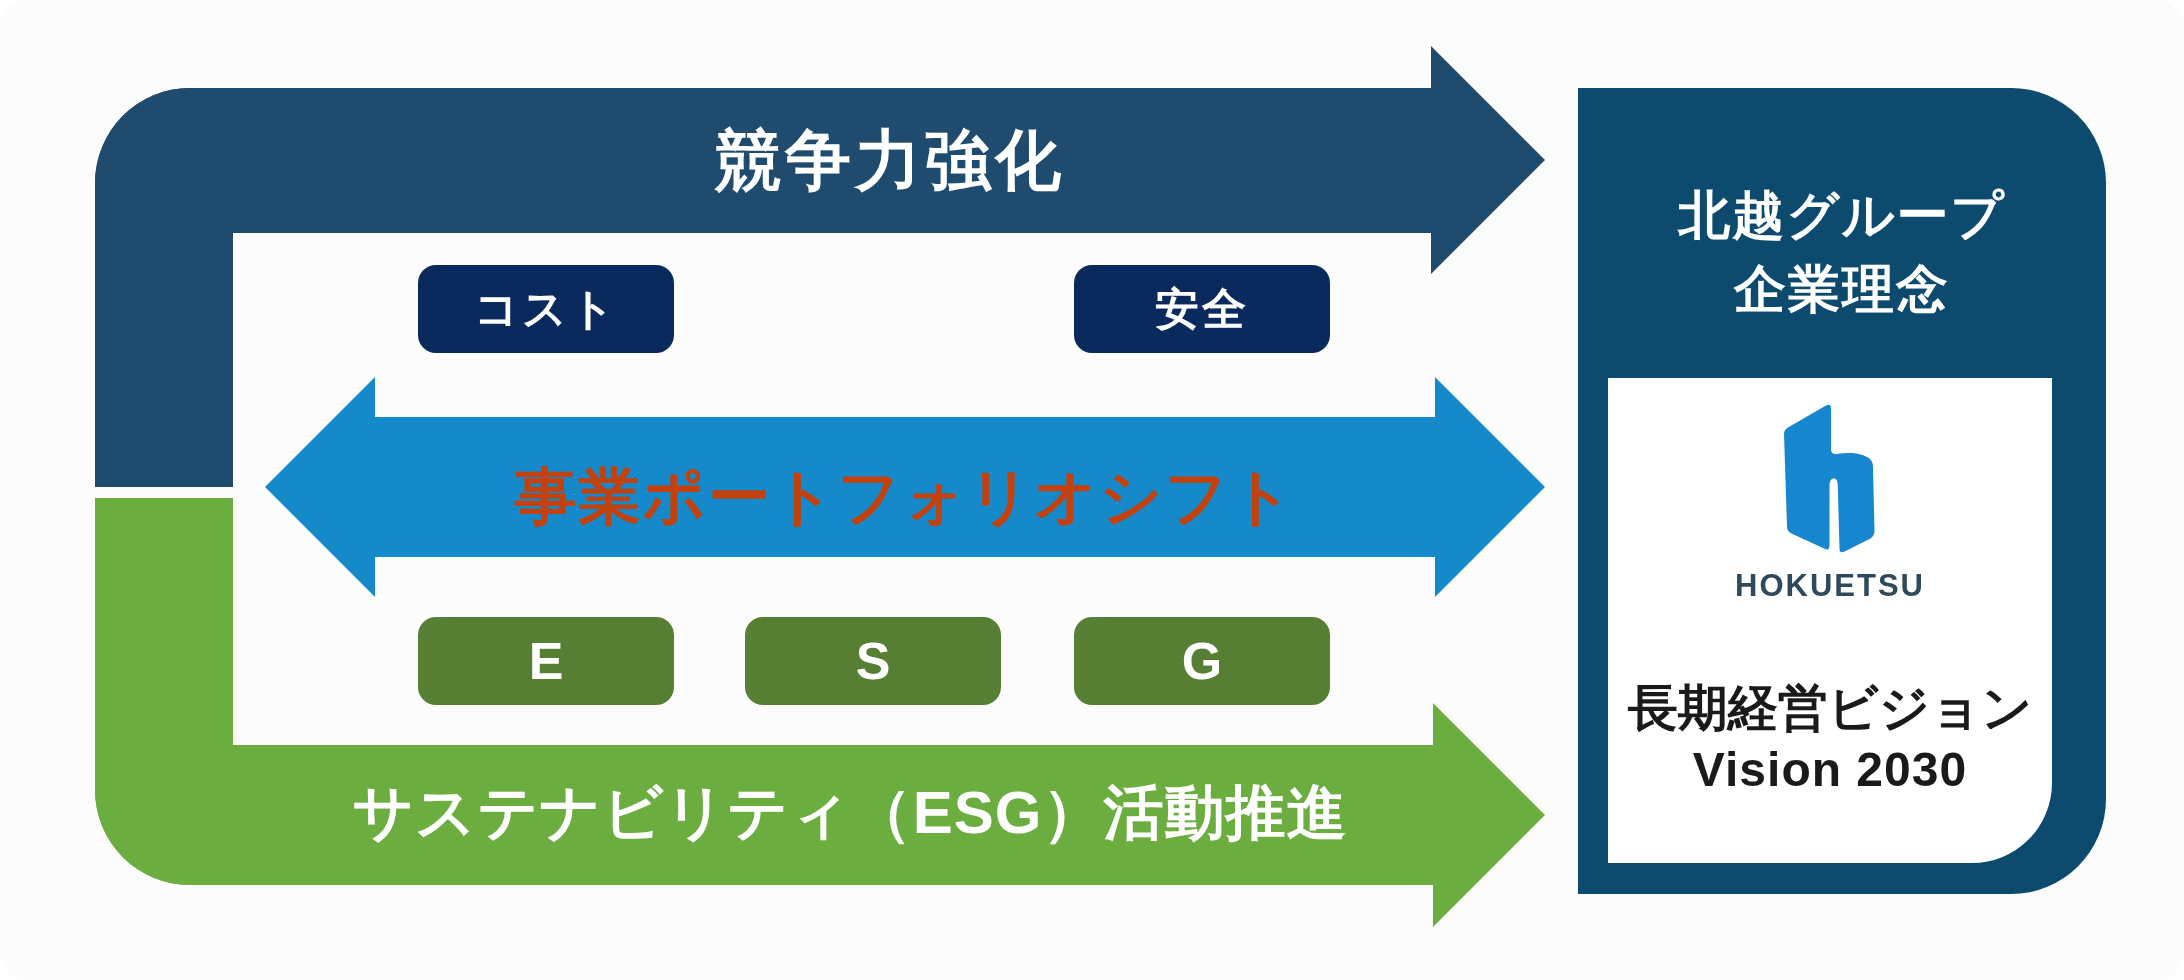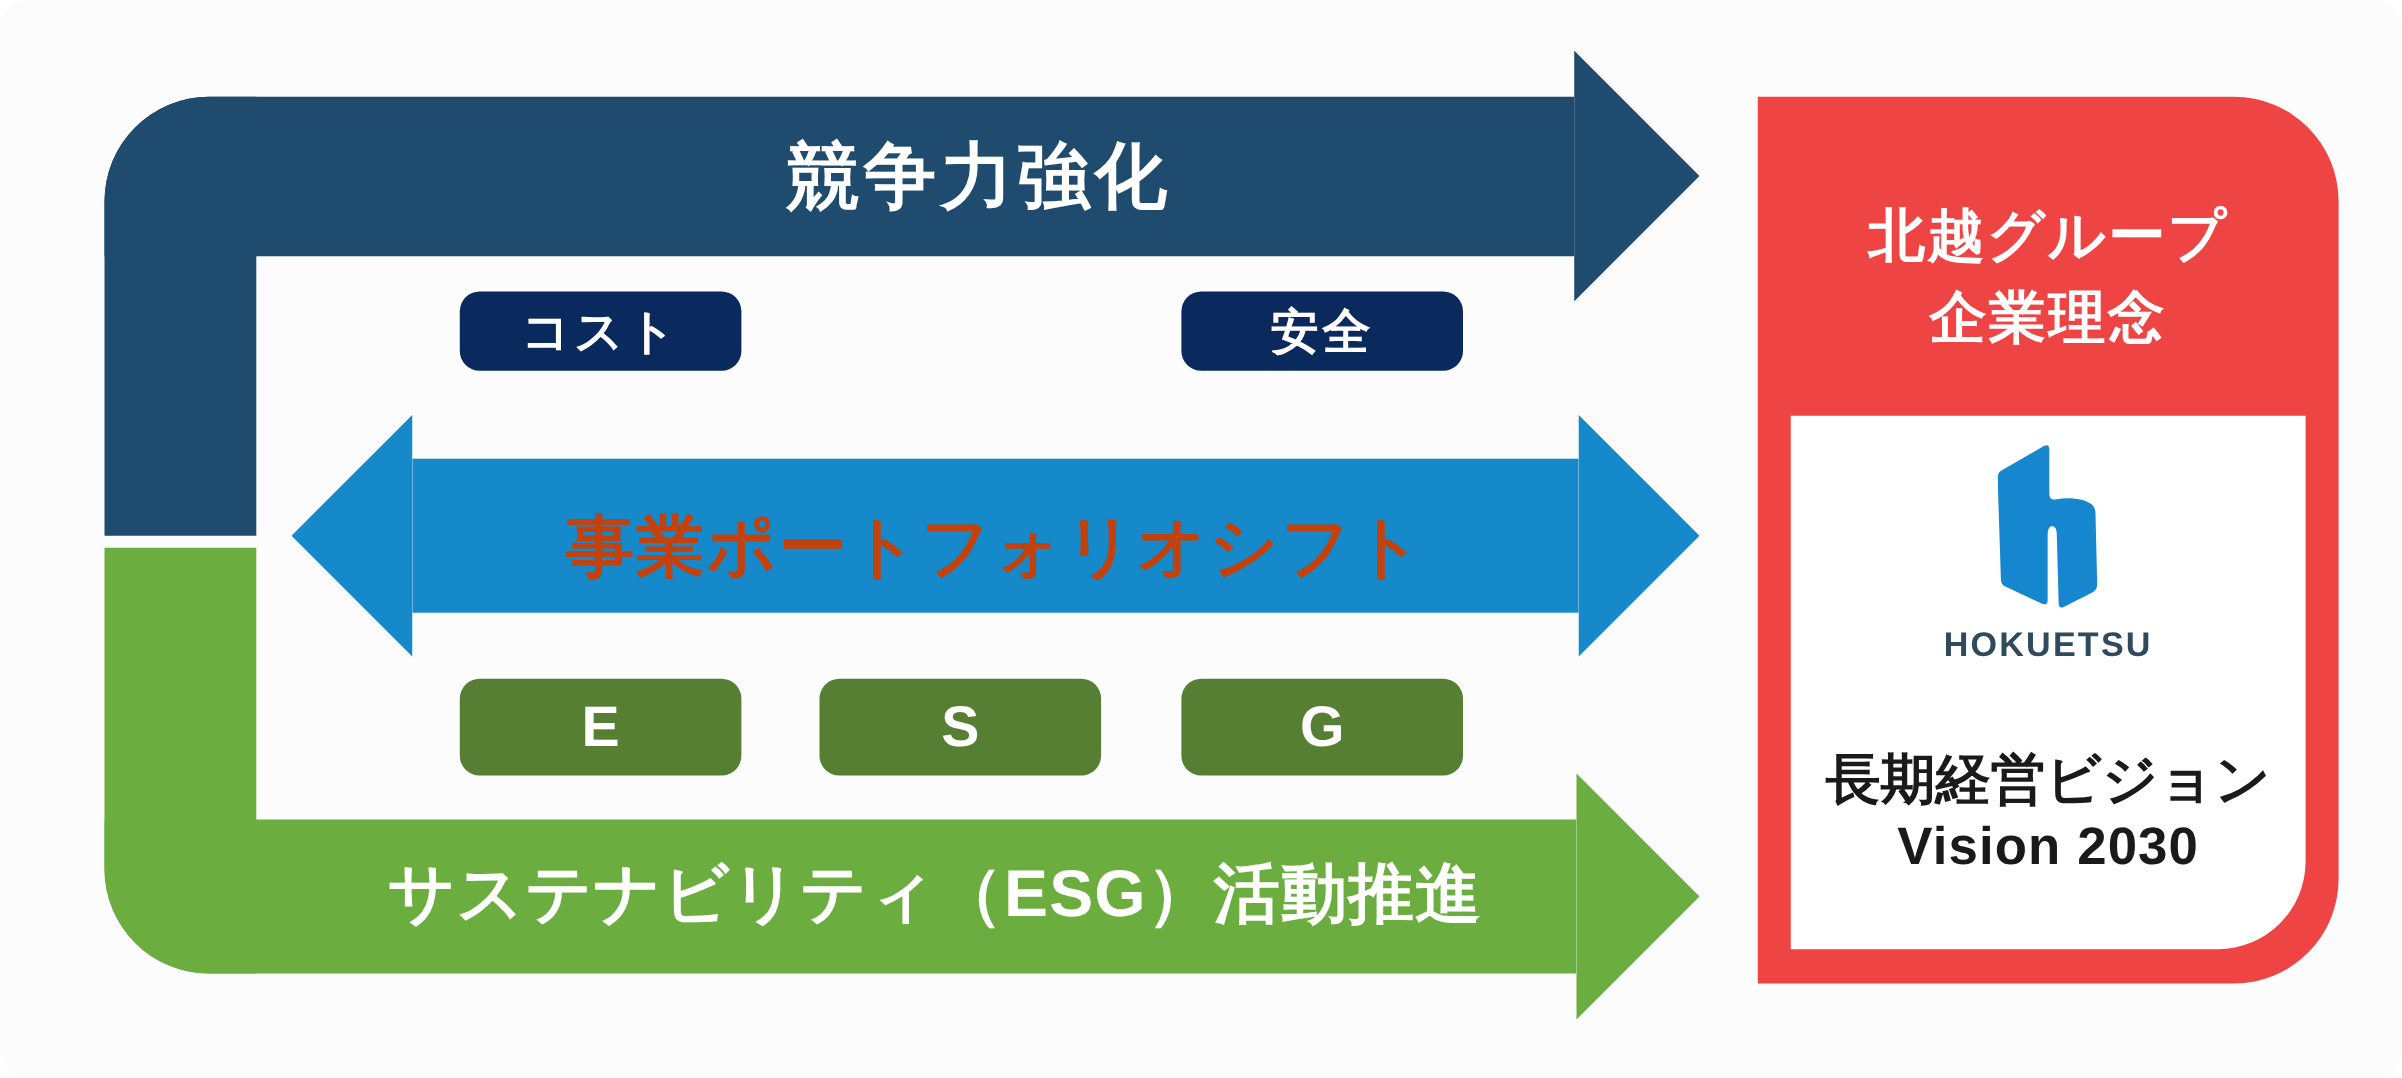--- a/index.html
+++ b/index.html
@@ -31,34 +31,34 @@
     color:#c2410c;font-size:62px;font-weight:700;letter-spacing:2px;}
 
   
   .green-h{left:95px;top:745px;width:1338px;height:140px;background:#6CAD40;border-radius:0 0 0 95px;}
   .green-v{left:95px;top:498px;width:138px;height:387px;background:#6CAD40;border-radius:0 0 0 95px;}
   .green-head{left:1433px;top:703px;width:112px;height:224px;}
   .label-bottom{left:155px;top:745px;width:1390px;height:136px;display:flex;align-items:center;justify-content:center;
     color:#fff;font-size:60px;font-weight:700;letter-spacing:1px;}
 
   
-  .navy-box{top:265px;height:72px;width:256px;background:#0A2A5E;border-radius:18px;
+  .navy-box{top:265px;height:88px;width:256px;background:#0A2A5E;border-radius:18px;
     display:flex;align-items:center;justify-content:center;color:#fff;font-size:44px;font-weight:700;letter-spacing:3px;}
   .nb1{left:418px;} .nb2{left:745px;} .nb3{left:1074px;}
 
   
   .esg-box{top:617px;height:88px;width:256px;background:#567F33;border-radius:18px;
     display:flex;align-items:center;justify-content:center;color:#fff;font-size:52px;font-weight:700;}
   .eb1{left:418px;} .eb2{left:745px;} .eb3{left:1074px;}
 
   
-  .panel{left:1578px;top:88px;width:528px;height:806px;background:#ef4444;border-radius:0 95px 95px 0;margin-left:20px;}
+  .panel{left:1578px;top:88px;width:528px;height:806px;background:#0c4a6e;border-radius:0 95px 95px 0;}
   .panel-title{position:absolute;top:90px;left:0;width:100%;text-align:center;
     color:#fff;font-size:52px;font-weight:700;line-height:74px;letter-spacing:2px;}
-  .white-card{position:absolute;left:30px;top:290px;width:444px;height:485px;background:#FFFFFF;border-radius:0 0 80px 0;padding-left:24px;}
+  .white-card{position:absolute;left:30px;top:290px;width:444px;height:485px;background:#FFFFFF;border-radius:0 0 80px 0;}
   .logo{position:absolute;top:26px;left:50%;margin-left:-46px;width:92px;height:154px;}
   .brand-name{position:absolute;top:190px;left:0;width:100%;text-align:center;
     color:#2E4A5C;font-size:31px;font-weight:700;letter-spacing:2px;}
   .brand-sub{position:absolute;top:227px;left:0;width:100%;text-align:center;
     color:#7C929F;font-size:27px;font-weight:400;letter-spacing:9px;text-indent:9px;}
   .vision-label{position:absolute;top:297px;left:0;width:100%;text-align:center;
     color:#1A1A1A;font-size:50px;font-weight:800;letter-spacing:0px;}
   .vision-title{position:absolute;top:364px;left:0;width:100%;text-align:center;
     color:#1A1A1A;font-size:48px;font-weight:800;letter-spacing:1px;}
 </style>

